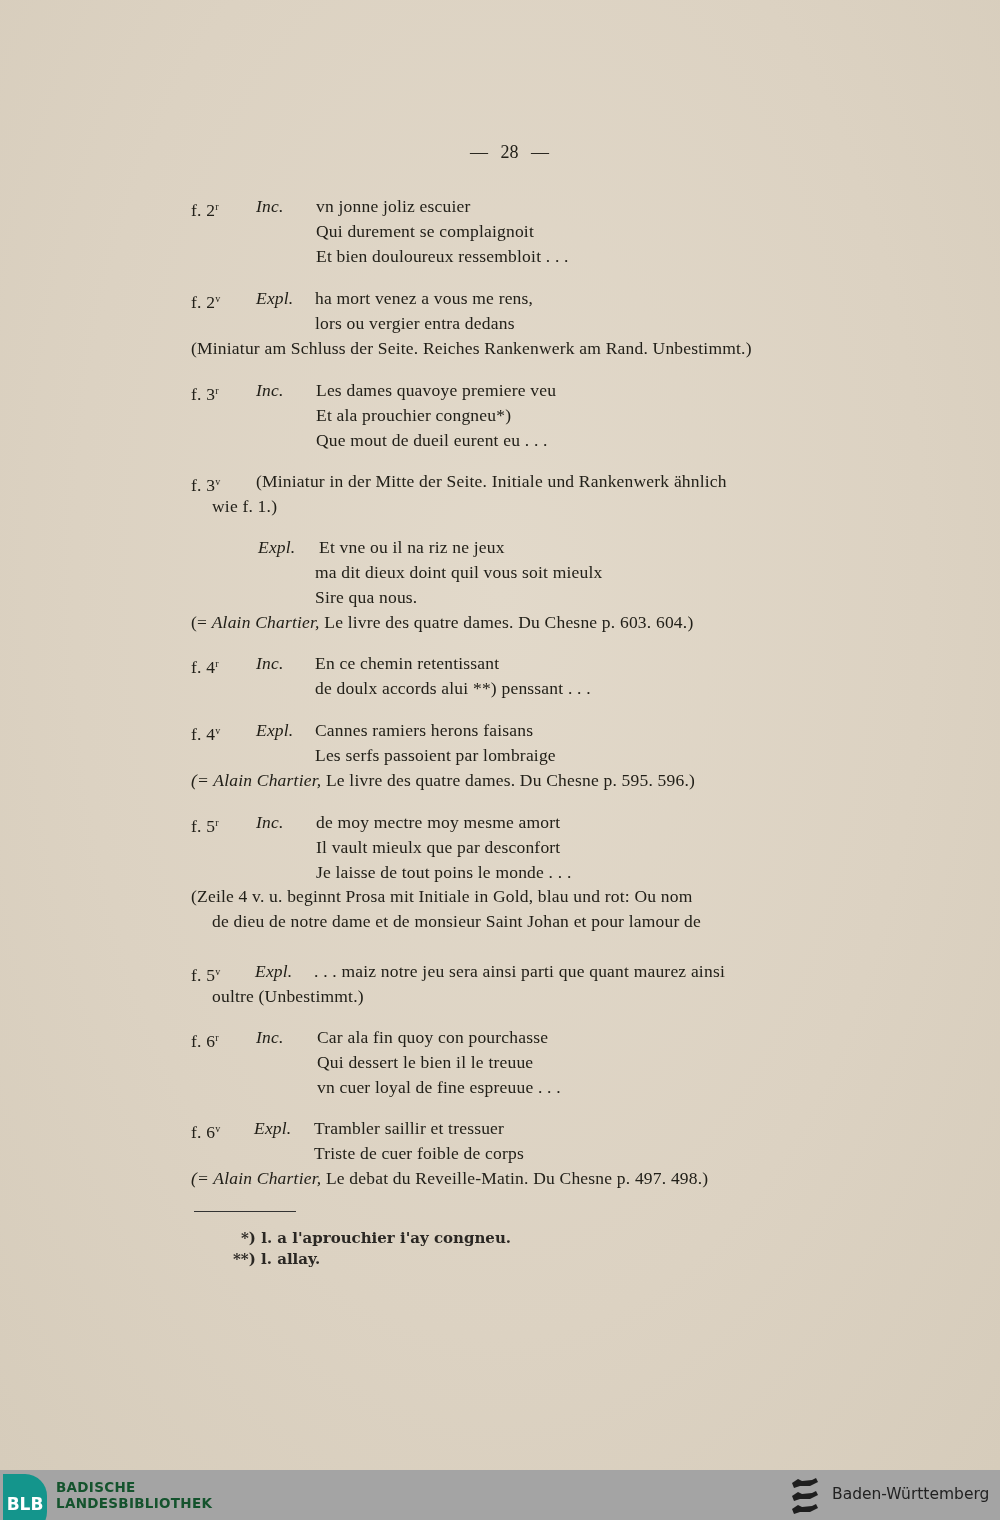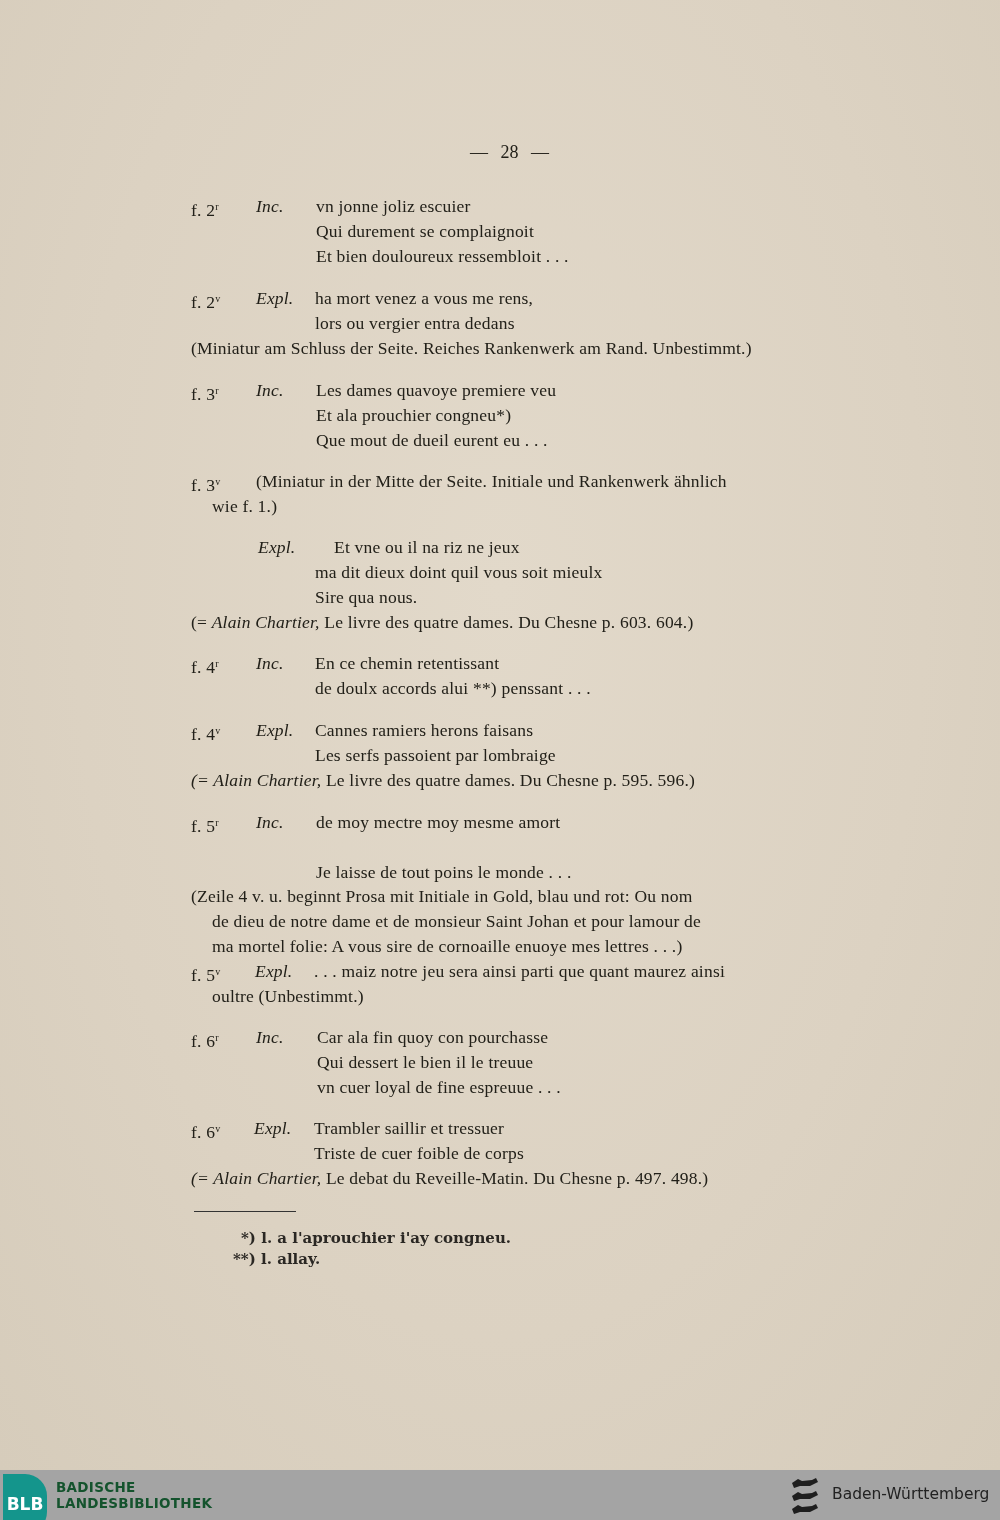--- a/index.html
+++ b/index.html
@@ -59,43 +59,43 @@
   <div class="txt it" style="left:256px;top:378px;">Inc.</div>
   <div class="txt" style="left:316px;top:378px;">Les dames quavoye premiere veu</div>
   <div class="txt" style="left:316px;top:403px;">Et ala prouchier congneu*)</div>
   <div class="txt" style="left:316px;top:428px;">Que mout de dueil eurent eu . . .</div>
 
   <div class="txt" style="left:191px;top:469px;"><span>f. 3</span><sup>v</sup></div>
   <div class="txt" style="left:256px;top:469px;">(Miniatur in der Mitte der Seite.  Initiale und Rankenwerk ähnlich</div>
   <div class="txt" style="left:212px;top:494px;">wie f. 1.)</div>
 
   <div class="txt it" style="left:258px;top:535px;">Expl.</div>
-  <div class="txt" style="left:334px;top:535px;">Et vne ou il na riz ne jeux</div>
+  <div class="txt" style="left:319px;top:535px;">Et vne ou il na riz ne jeux</div>
   <div class="txt" style="left:315px;top:560px;">ma dit dieux doint quil vous soit mieulx</div>
   <div class="txt" style="left:315px;top:585px;">Sire qua nous.</div>
   <div class="txt" style="left:191px;top:610px;"><span>(= </span><span class="it">Alain Chartier,</span><span> Le livre des quatre dames.  Du Chesne p. 603. 604.)</span></div>
 
   <div class="txt" style="left:191px;top:651px;"><span>f. 4</span><sup>r</sup></div>
   <div class="txt it" style="left:256px;top:651px;">Inc.</div>
   <div class="txt" style="left:315px;top:651px;">En ce chemin retentissant</div>
   <div class="txt" style="left:315px;top:676px;">de doulx accords alui **) penssant . . .</div>
 
   <div class="txt" style="left:191px;top:718px;"><span>f. 4</span><sup>v</sup></div>
   <div class="txt it" style="left:256px;top:718px;">Expl.</div>
   <div class="txt" style="left:315px;top:718px;">Cannes ramiers herons faisans</div>
   <div class="txt" style="left:315px;top:743px;">Les serfs passoient par lombraige</div>
   <div class="txt" style="left:191px;top:768px;"><span class="it">(= </span><span class="it">Alain Chartier,</span><span> Le livre des quatre dames.  Du Chesne p. 595. 596.)</span></div>
 
   <div class="txt" style="left:191px;top:810px;"><span>f. 5</span><sup>r</sup></div>
   <div class="txt it" style="left:256px;top:810px;">Inc.</div>
   <div class="txt" style="left:316px;top:810px;">de moy mectre moy mesme amort</div>
+  <div class="txt" style="left:316px;top:835px;">Il vault mieulx que par desconfort</div>
   <div class="txt" style="left:316px;top:860px;">Je laisse de tout poins le monde . . .</div>
   <div class="txt" style="left:191px;top:884px;">(Zeile 4 v. u. beginnt Prosa mit Initiale in Gold, blau und rot:  Ou nom</div>
   <div class="txt" style="left:212px;top:909px;">de dieu de notre dame et de monsieur Saint Johan et pour lamour de</div>
-  <div class="txt" style="left:212px;top:934px;">ma mortel folie: A vous sire de cornoaille enuoye mes lettres . . .)</div>
 
   <div class="txt" style="left:191px;top:959px;"><span>f. 5</span><sup>v</sup></div>
   <div class="txt it" style="left:255px;top:959px;">Expl.</div>
   <div class="txt" style="left:314px;top:959px;">. . . maiz notre jeu sera ainsi parti que quant maurez ainsi</div>
   <div class="txt" style="left:212px;top:984px;">oultre (Unbestimmt.)</div>
 
   <div class="txt" style="left:191px;top:1025px;"><span>f. 6</span><sup>r</sup></div>
   <div class="txt it" style="left:256px;top:1025px;">Inc.</div>
   <div class="txt" style="left:317px;top:1025px;">Car ala fin quoy con pourchasse</div>
   <div class="txt" style="left:317px;top:1050px;">Qui dessert le bien il le treuue</div>

